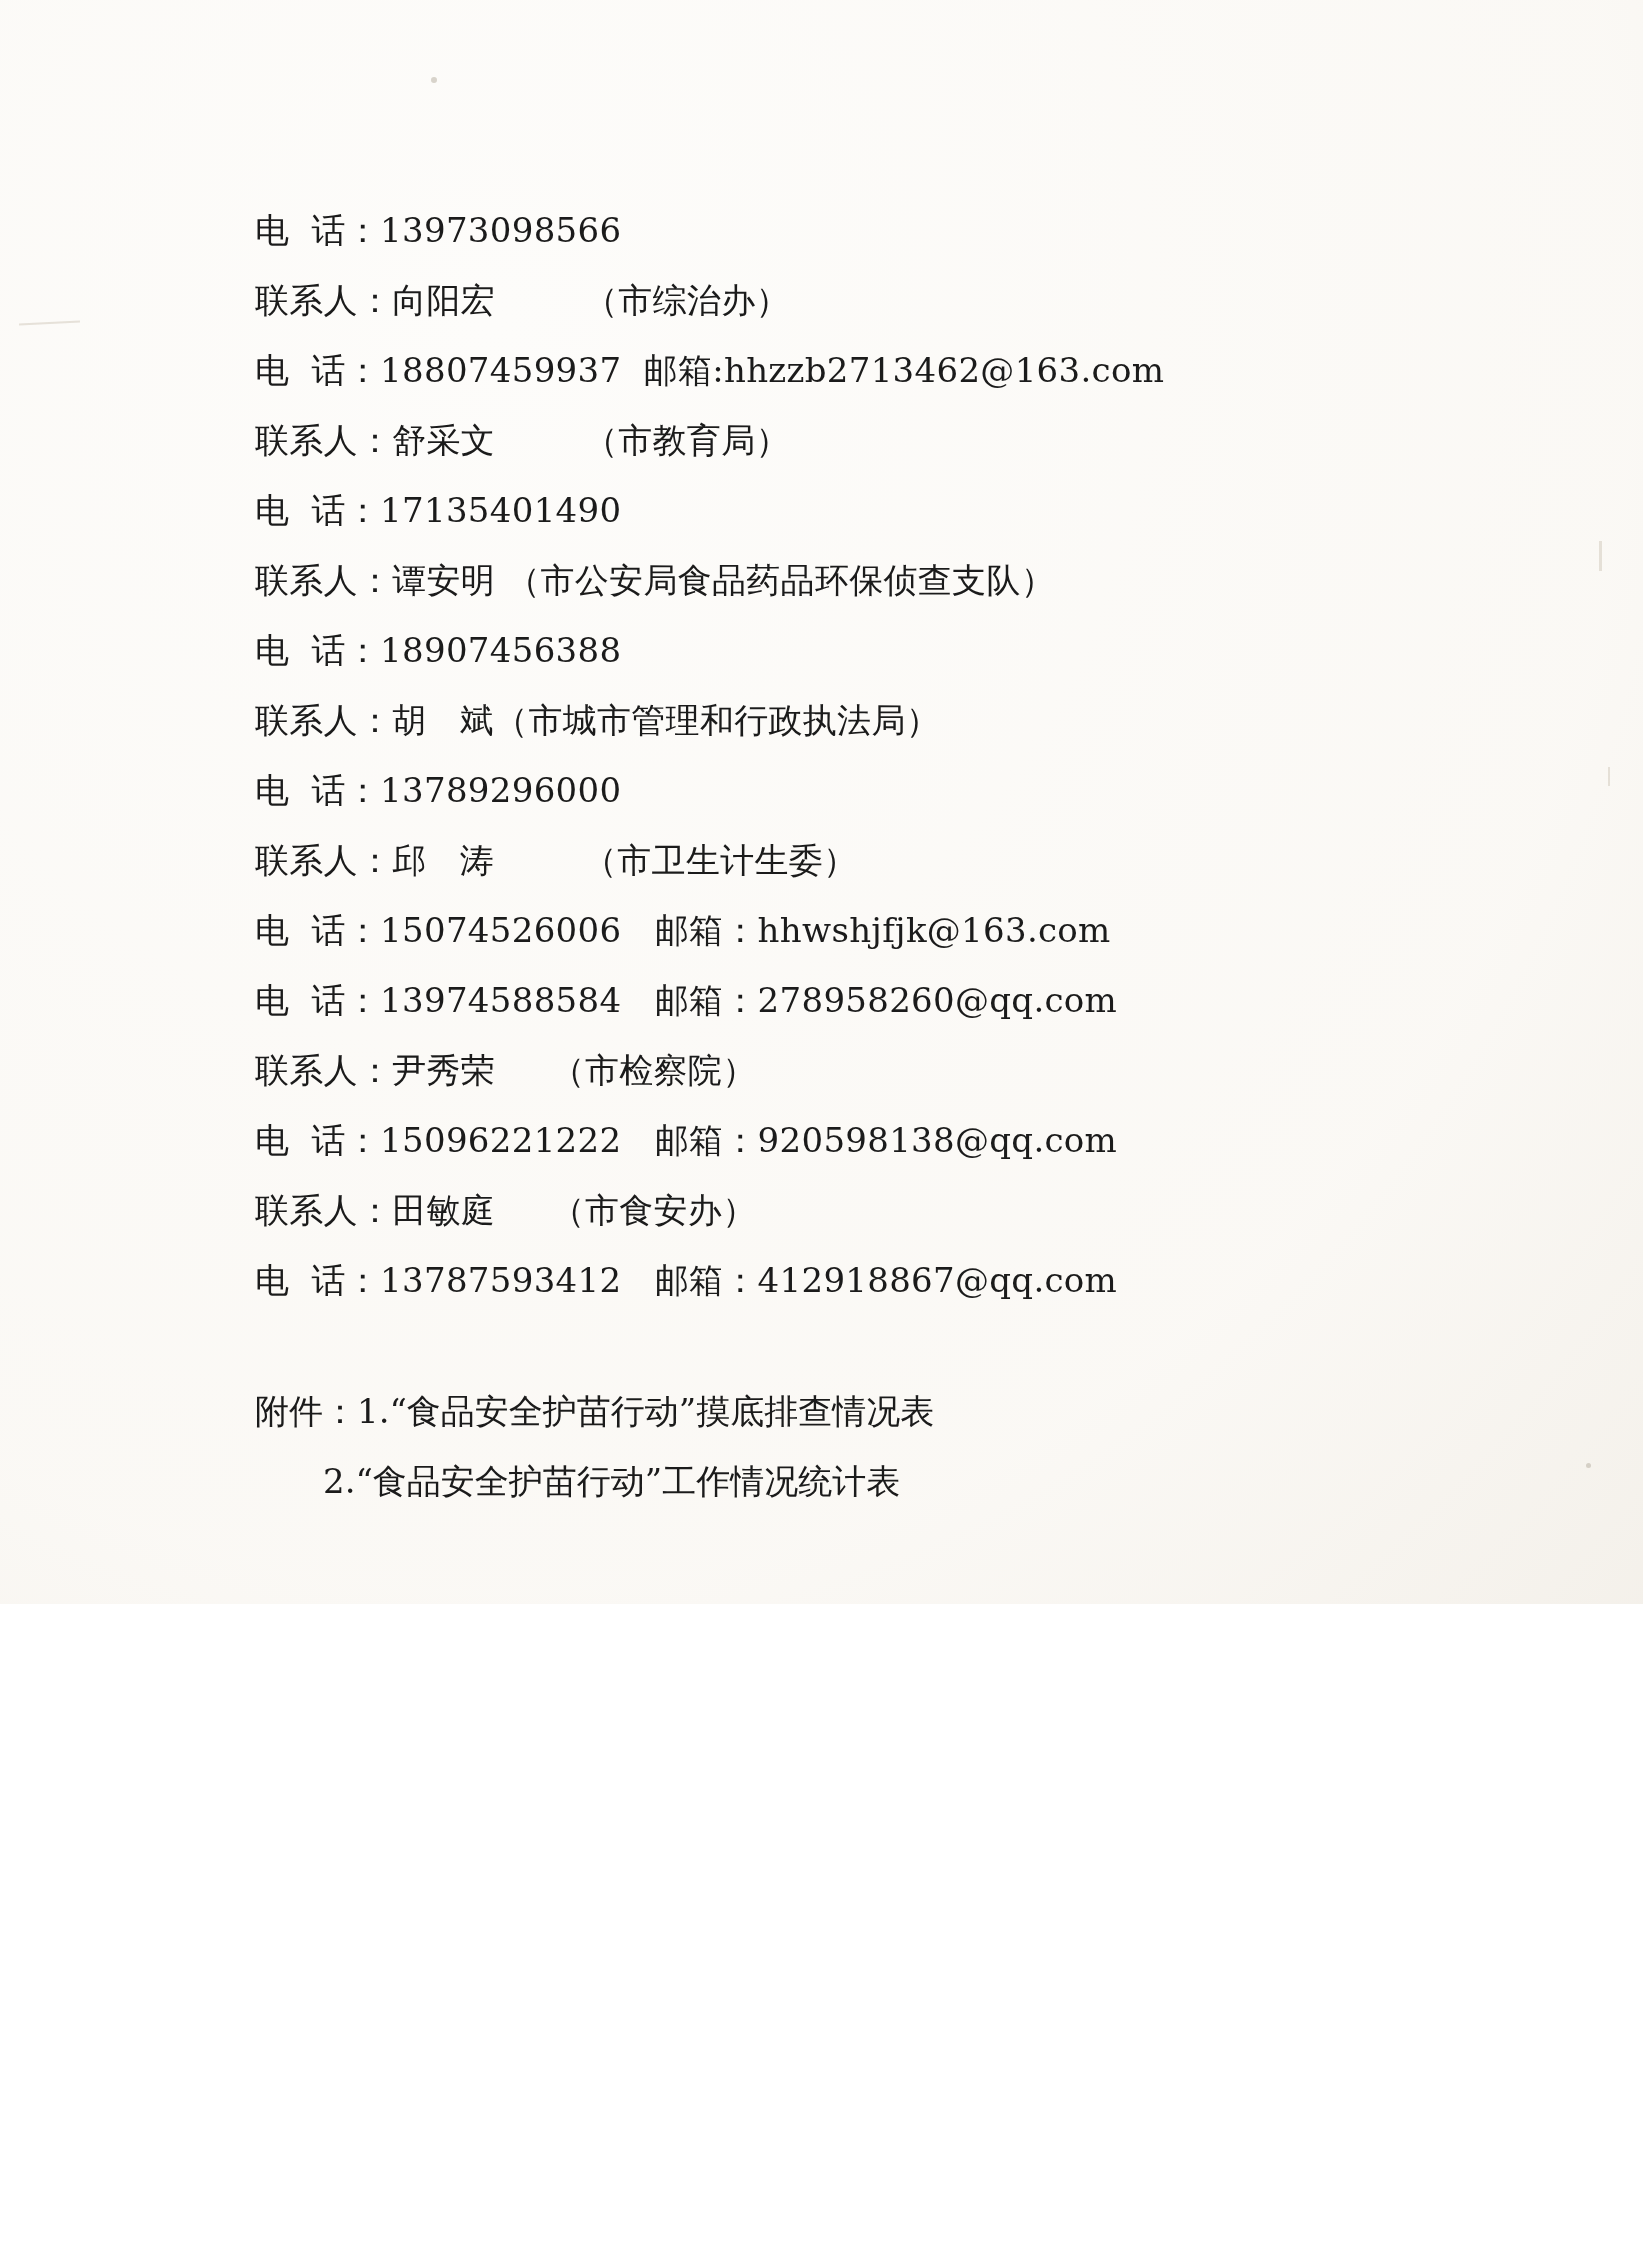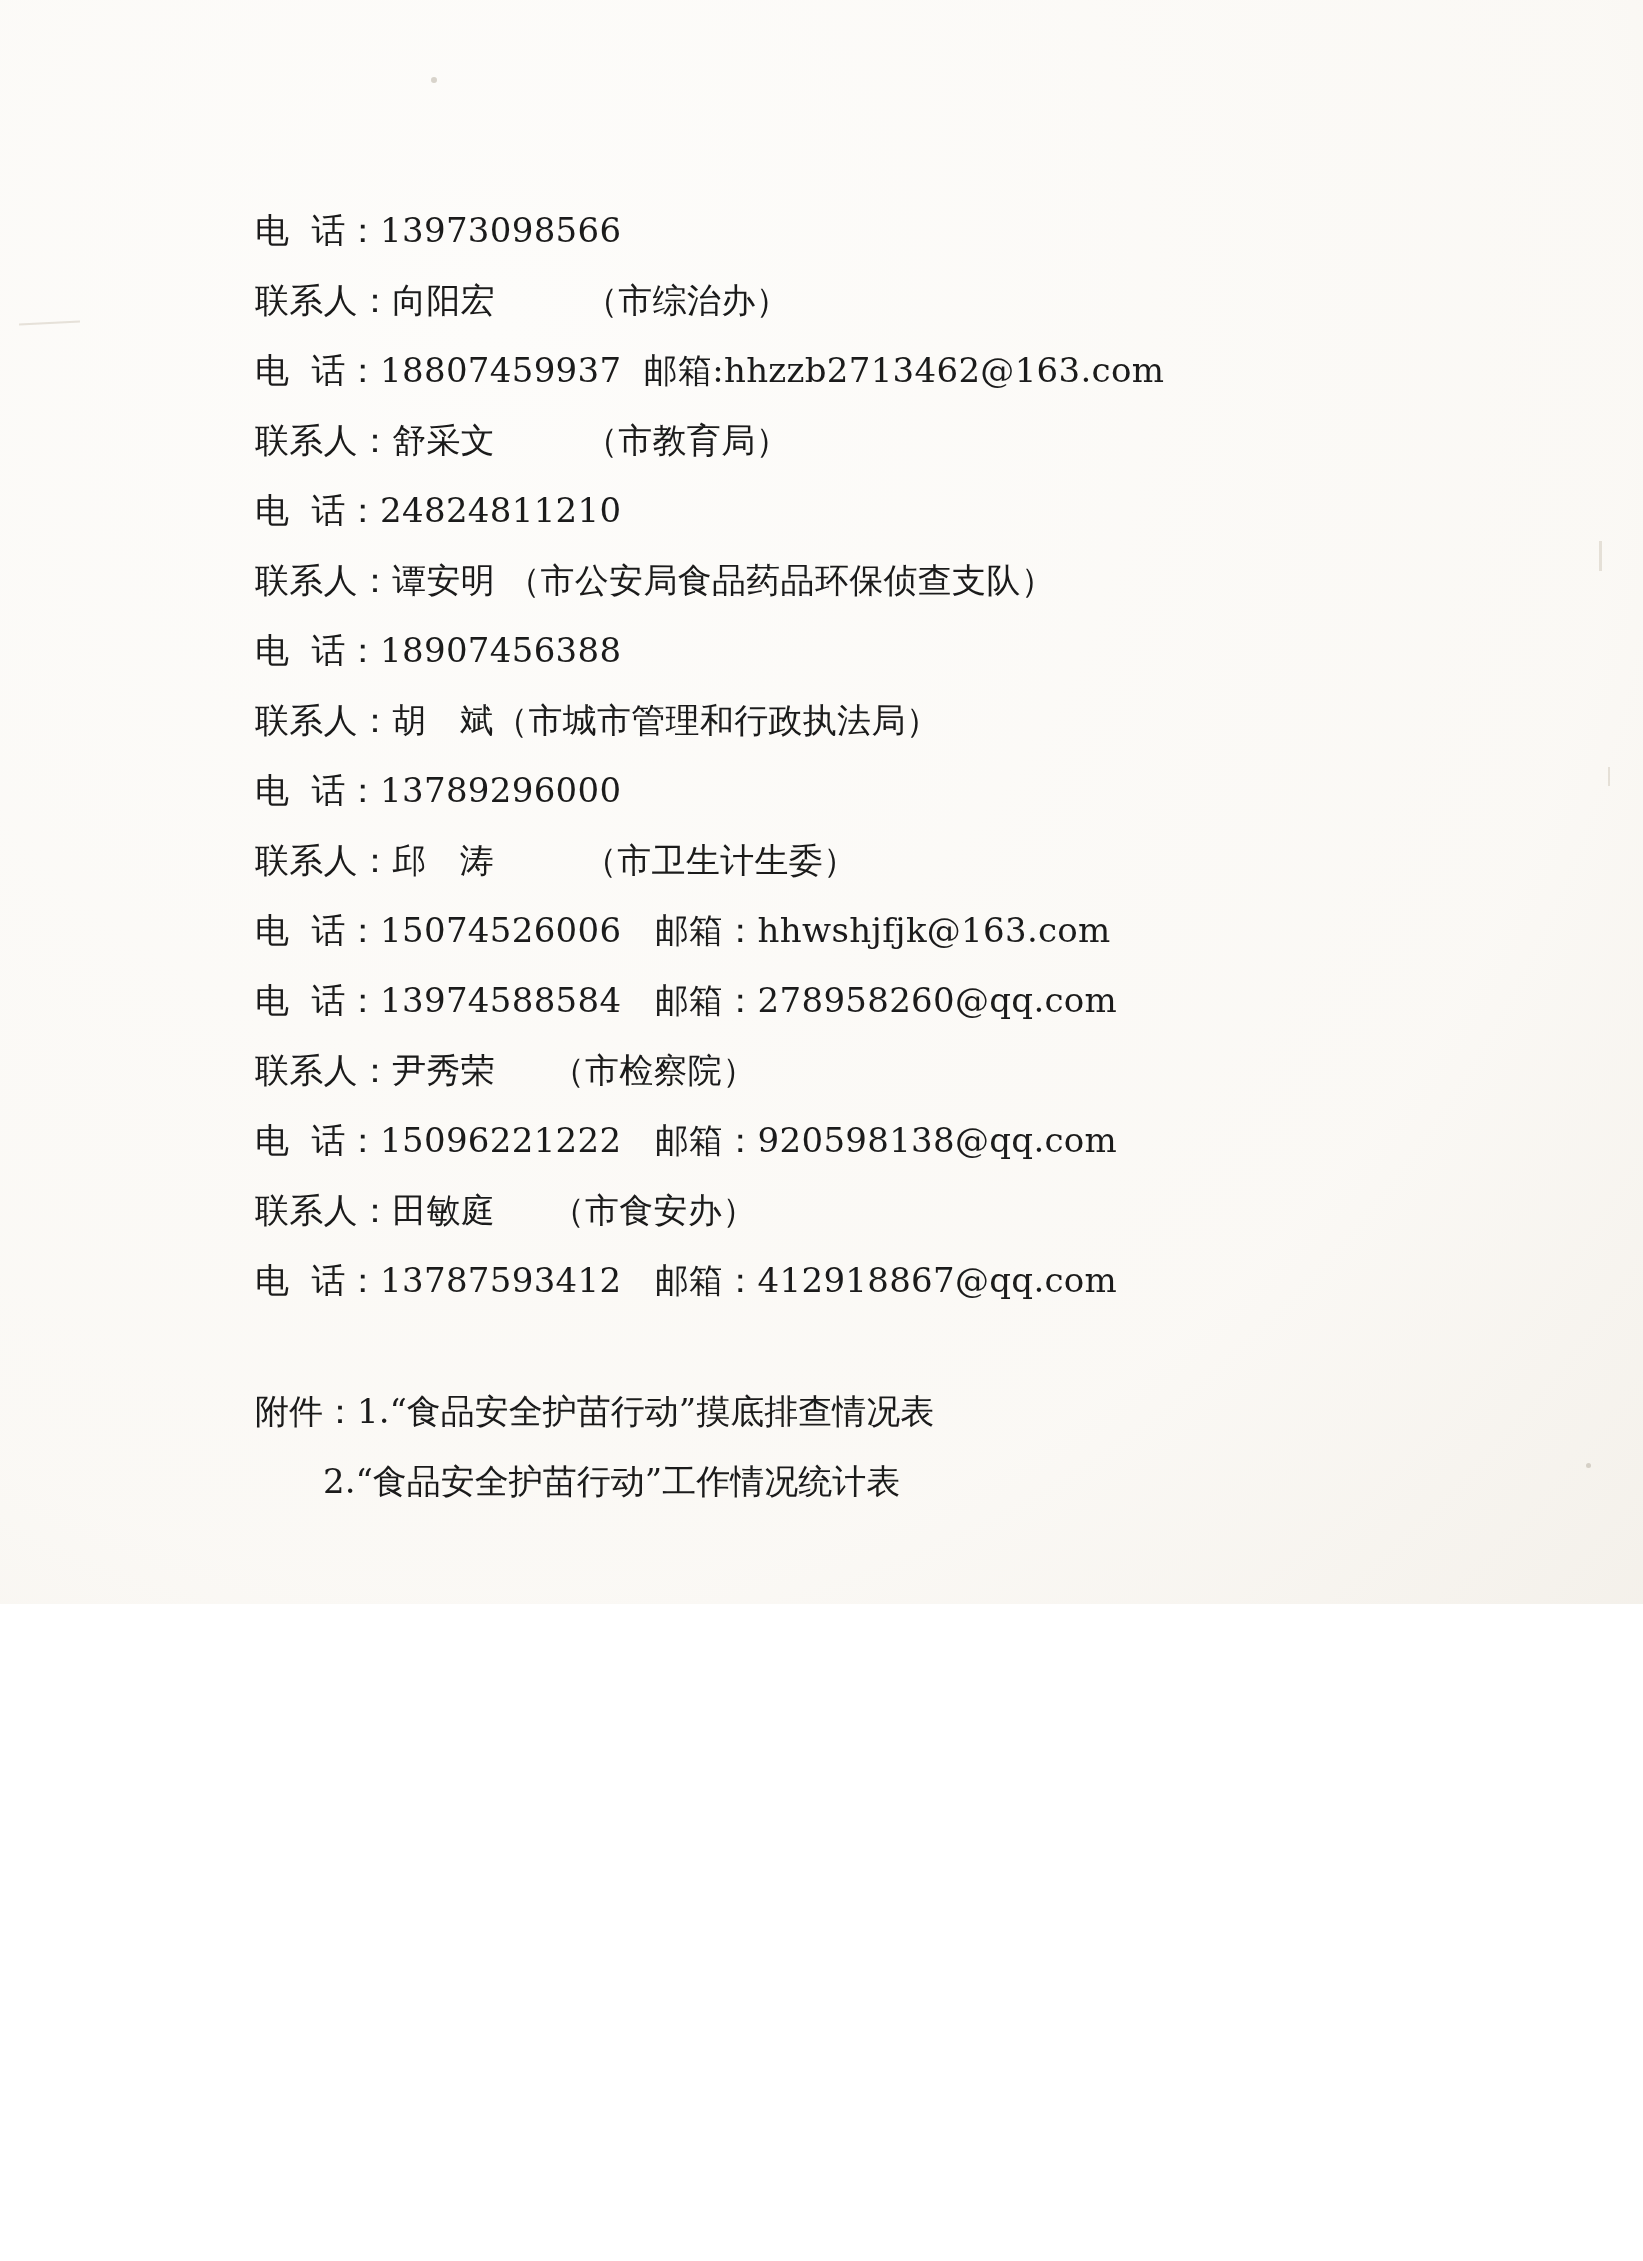--- a/index.html
+++ b/index.html
@@ -94,21 +94,21 @@
   <div class="smudge mark-right-2"></div>
   <div class="smudge mark-mid-dot"></div>
   <div class="speck mark-br-dot"></div>
 
   <div class="content">
 
     <p class="line cn">电  话：13973098566</p>
     <p class="line cn">联系人：向阳宏        （市综治办）</p>
     <p class="line cn">电  话：18807459937  邮箱:hhzzb2713462@163.com</p>
     <p class="line cn">联系人：舒采文        （市教育局）</p>
-    <p class="line cn">电  话：24824811210</p>
+    <p class="line cn">电  话：17135401490</p>
     <p class="line cn">联系人：谭安明 （市公安局食品药品环保侦查支队）</p>
     <p class="line cn">电  话：18907456388</p>
     <p class="line cn">联系人：胡   斌（市城市管理和行政执法局）</p>
     <p class="line cn">电  话：13789296000</p>
     <p class="line cn">联系人：邱   涛        （市卫生计生委）</p>
     <p class="line cn">电  话：15074526006   邮箱：hhwshjfjk@163.com</p>
     <p class="line cn">电  话：13974588584   邮箱：278958260@qq.com</p>
     <p class="line cn">联系人：尹秀荣     （市检察院）</p>
     <p class="line cn">电  话：15096221222   邮箱：920598138@qq.com</p>
     <p class="line cn">联系人：田敏庭     （市食安办）</p>

